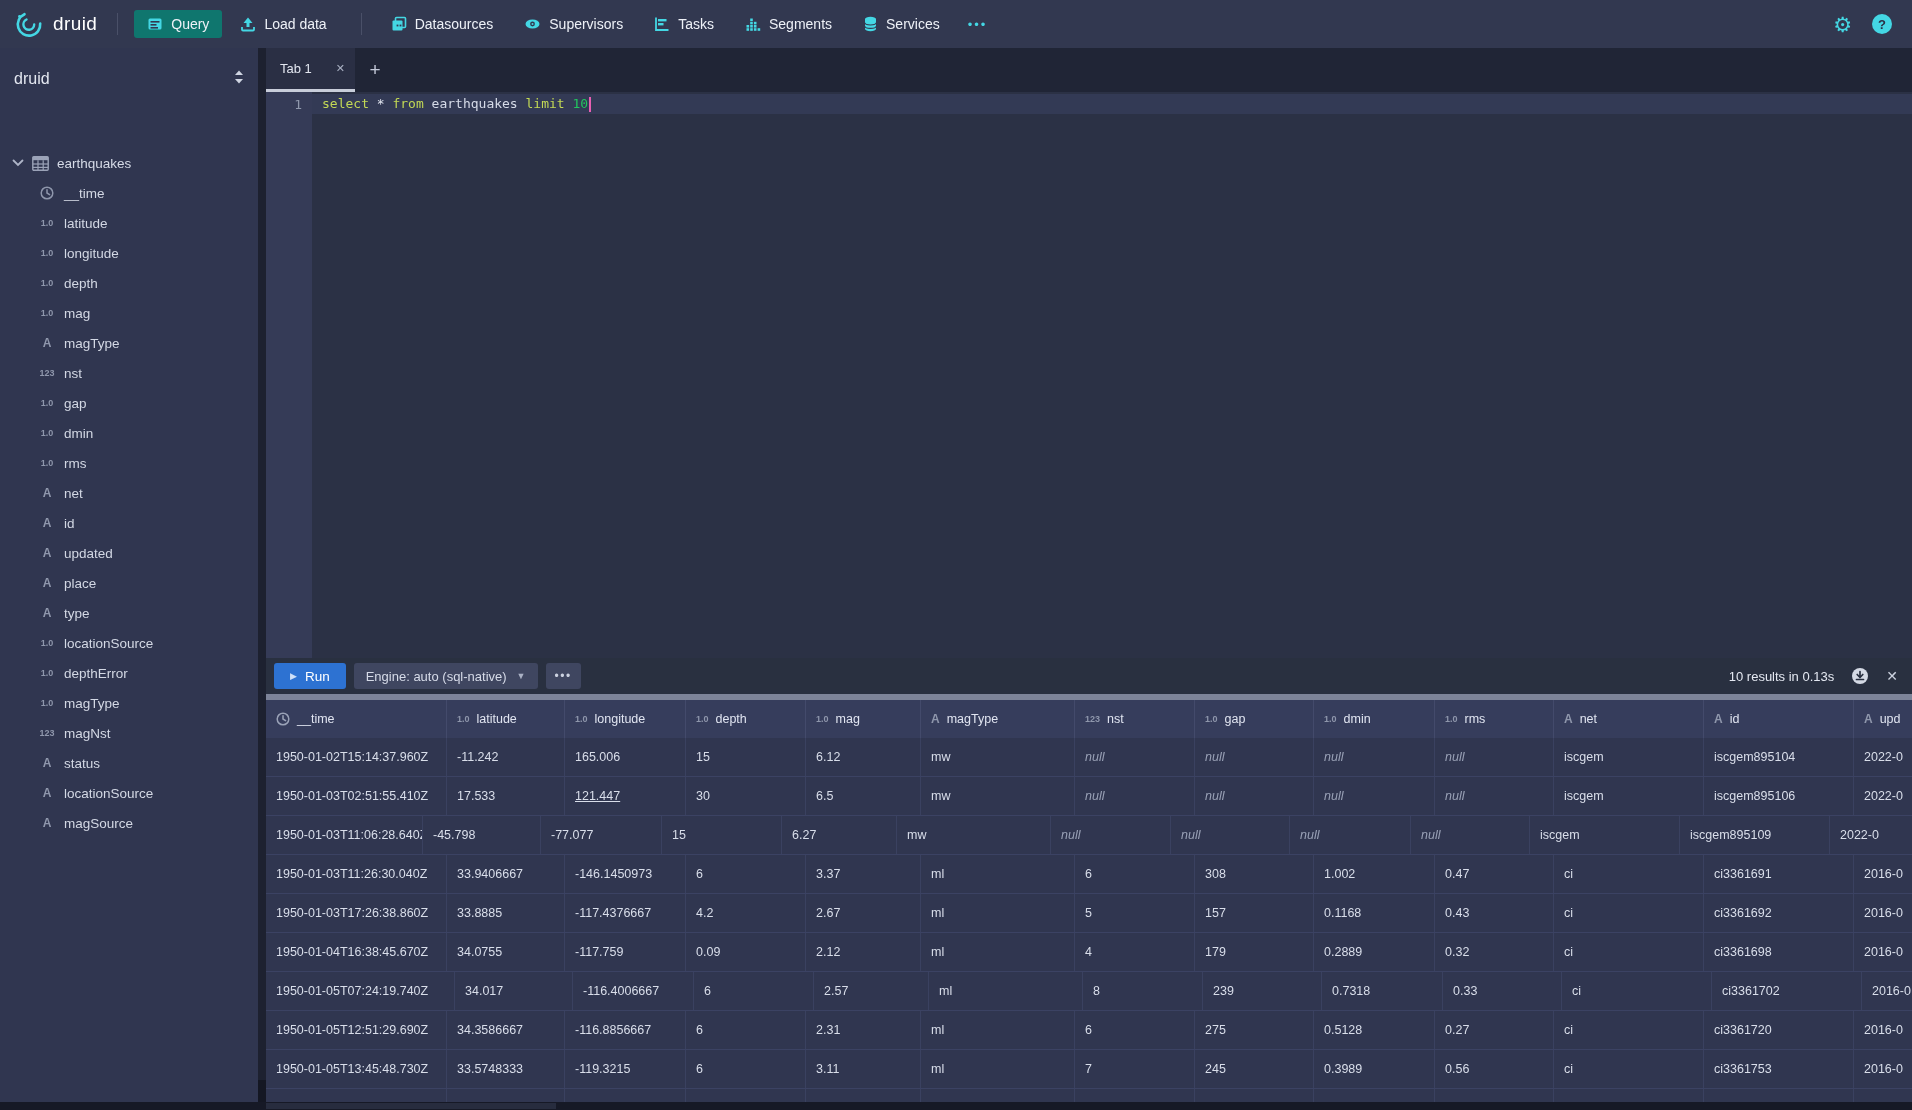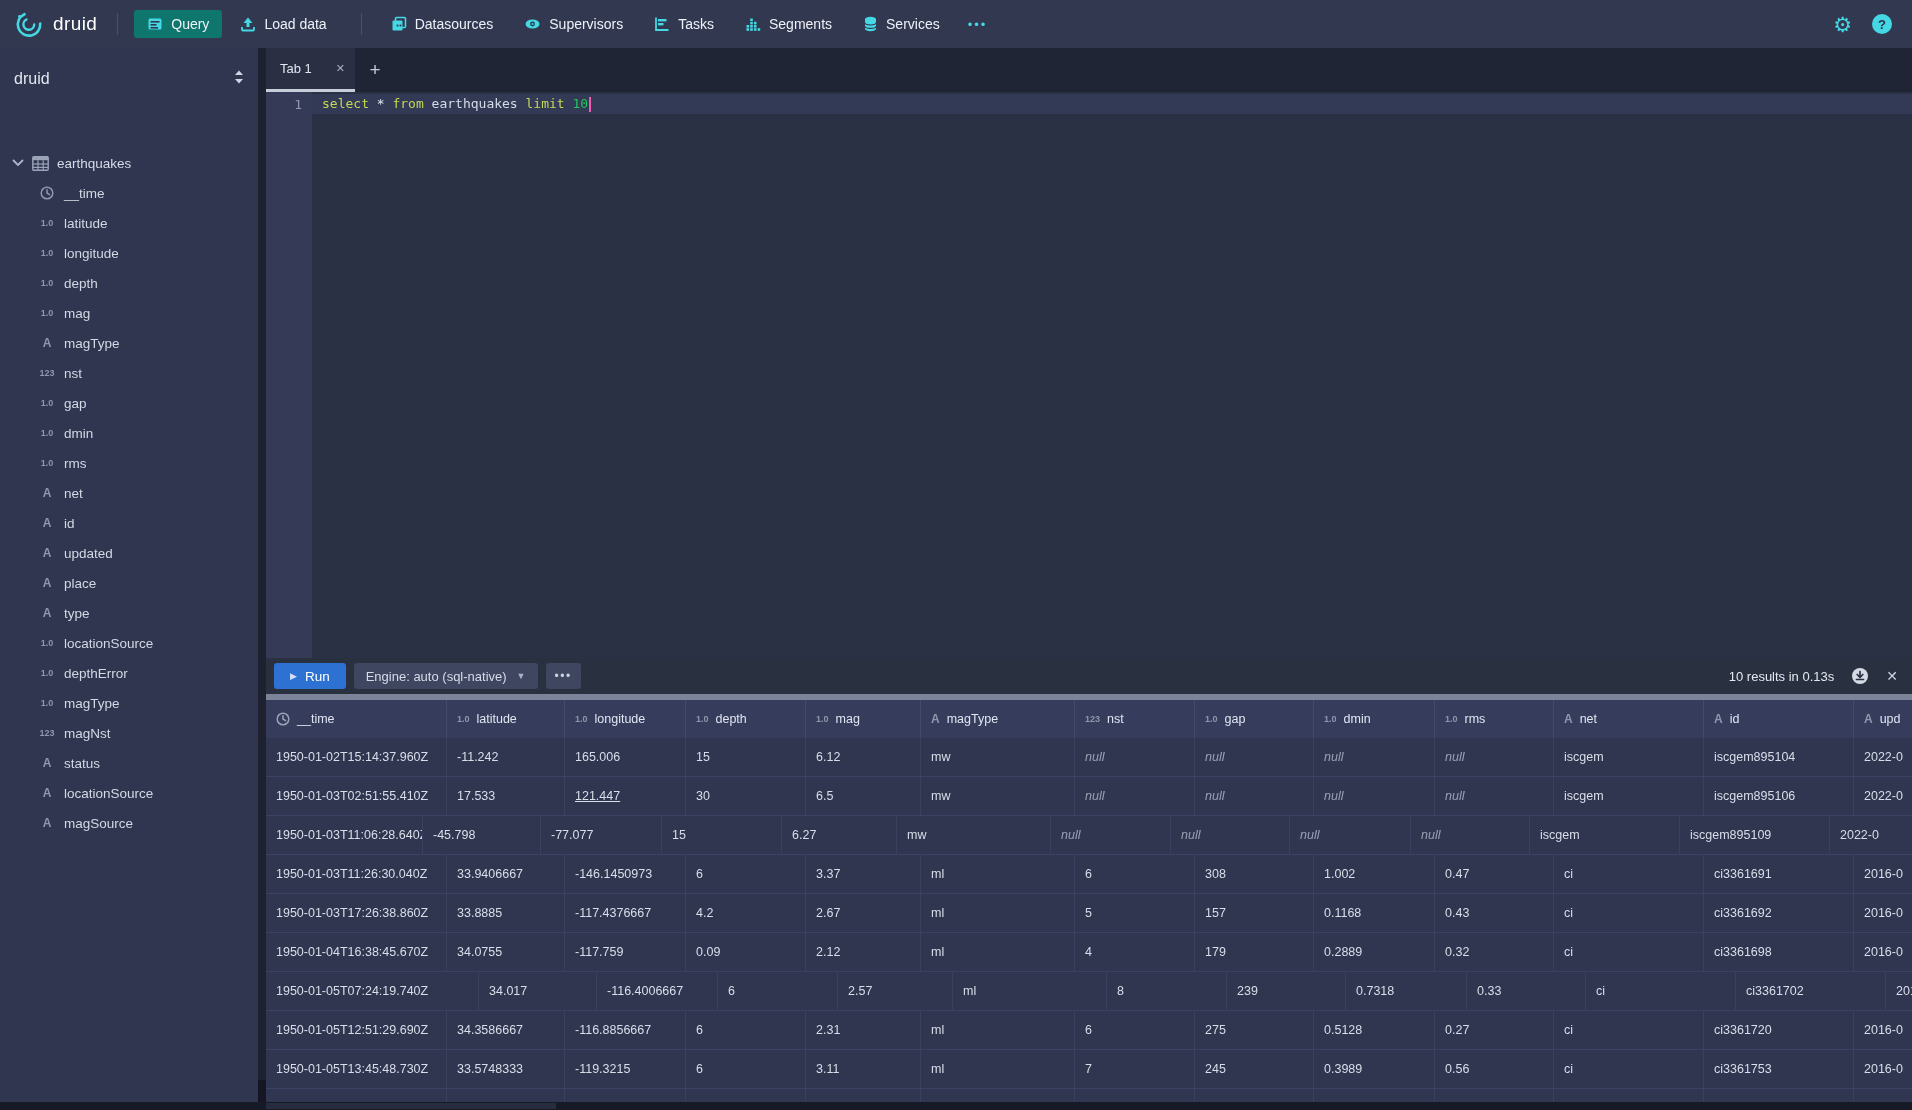--- a/index.html
+++ b/index.html
@@ -603,21 +603,21 @@
             <div class="td" style="width: 154px;">ml</div>
             <div class="td" style="width: 120px;">4</div>
             <div class="td" style="width: 119px;">179</div>
             <div class="td" style="width: 121px;">0.2889</div>
             <div class="td" style="width: 119px;">0.32</div>
             <div class="td" style="width: 150px;">ci</div>
             <div class="td" style="width: 150px;">ci3361698</div>
             <div class="td" style="width: 158px;">2016-0</div>
           </div>
           <div class="tr">
-            <div class="td" style="width: 213px;">1950-01-05T07:24:19.740Z</div>
+            <div class="td" style="width: 189px;">1950-01-05T07:24:19.740Z</div>
             <div class="td" style="width: 118px;">34.017</div>
             <div class="td" style="width: 121px;">-116.4006667</div>
             <div class="td" style="width: 120px;">6</div>
             <div class="td" style="width: 115px;">2.57</div>
             <div class="td" style="width: 154px;">ml</div>
             <div class="td" style="width: 120px;">8</div>
             <div class="td" style="width: 119px;">239</div>
             <div class="td" style="width: 121px;">0.7318</div>
             <div class="td" style="width: 119px;">0.33</div>
             <div class="td" style="width: 150px;">ci</div>

